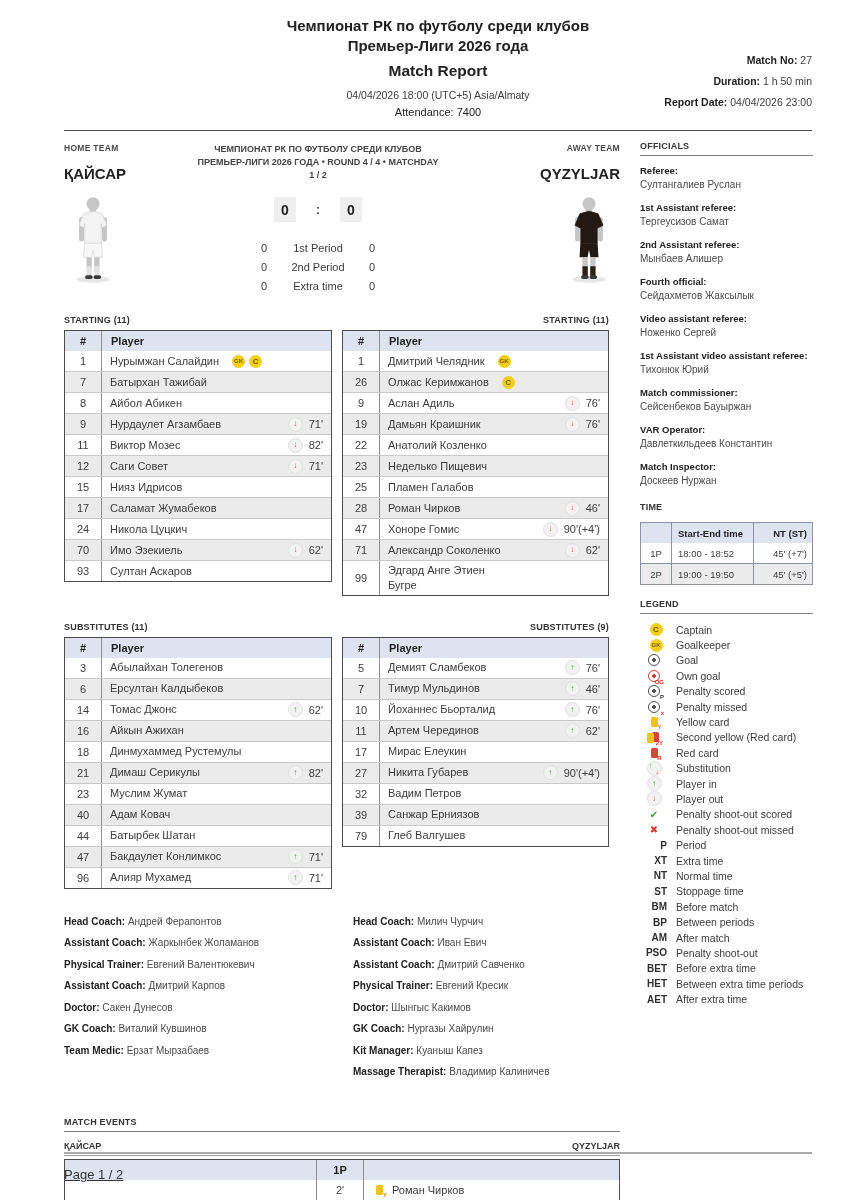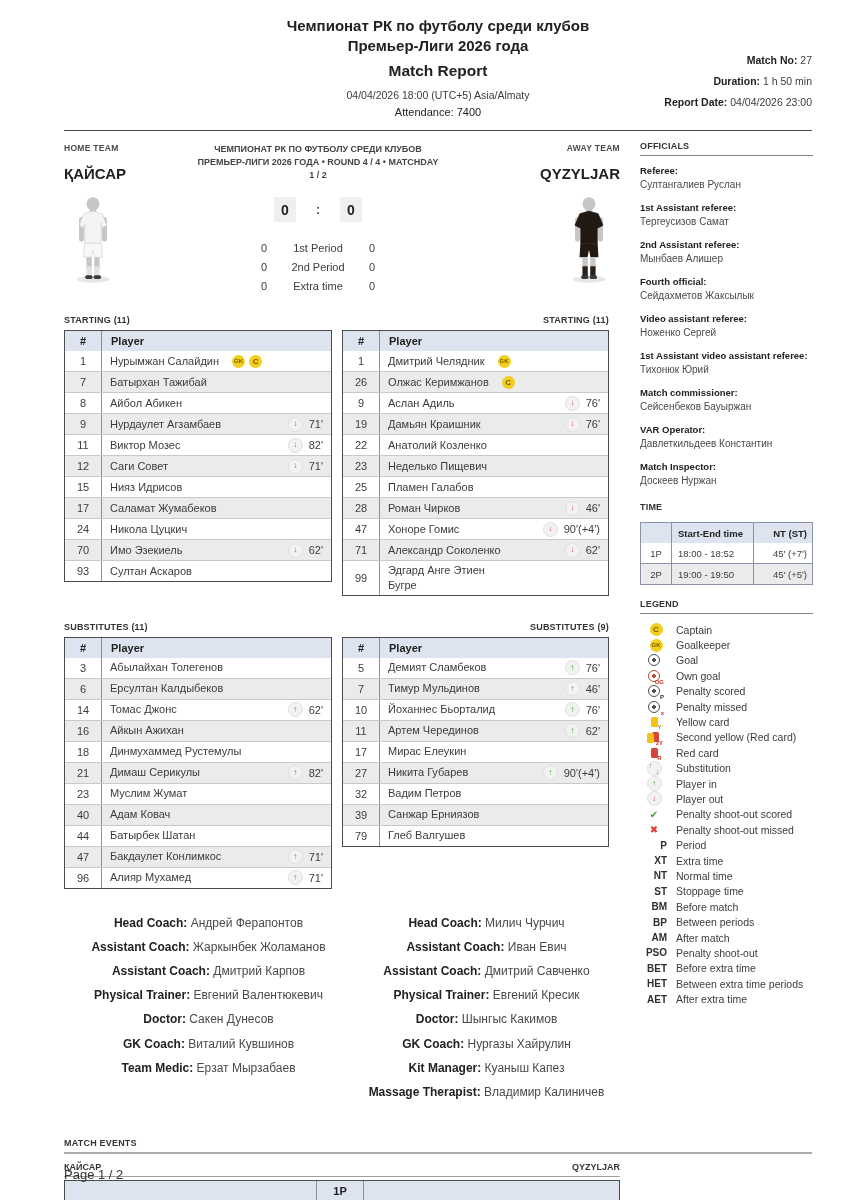--- a/index.html
+++ b/index.html
@@ -97,21 +97,21 @@
   .card-sub.sub-r{color:#c0392b;}
   .ic2y{position:relative;display:inline-block;width:14px;height:11px;}
   .ic2y .mc-r{position:absolute;left:5px;top:0;}
   .ic2y .mc-y{position:absolute;left:0;top:1px;}
   .ic2y .card-sub{right:-2px;bottom:-3px;color:#c0392b;}
   .pso-ok{color:#3da232;font-size:10px;font-weight:700;}
   .pso-no{color:#e03c31;font-size:10px;font-weight:700;}
 
   
   .staff-grid{display:grid;grid-template-columns:289px 267px;margin-top:26px;}
-  .staff-row{font-size:12px;color:#4a4a4a;margin-bottom:8px;line-height:1.35;text-align:center;}
+  .staff-row{font-size:10px;color:#4a4a4a;margin-bottom:8px;line-height:1.35;}
   .staff-role{font-weight:700;color:#222;}
 
   
   .side-section-label{font-size:9px;font-weight:700;color:#333;letter-spacing:.2px;padding-bottom:4px;}
   .side-rule{border:none;border-top:1px solid #808080;margin:0 0 8px 0;}
   .official{margin-bottom:9px;}
   .off-role{font-size:9.5px;font-weight:700;color:#222;line-height:14px;white-space:nowrap;}
   .off-name{font-size:10px;color:#4a4a4a;line-height:14px;white-space:nowrap;}
   .time-sec{margin-top:14px;}
   .time-table{border:1px solid #8a93a3;margin-top:6px;font-size:9.5px;}
@@ -134,21 +134,21 @@
             margin-top:9px;padding-bottom:4px;border-bottom:1px solid #9e9e9e;}
   .etable{border:1px solid #4c4c4c;margin-top:3px;}
   .erow{display:flex;min-height:20px;align-items:stretch;font-size:11px;color:#3c3c3c;}
   .erow.ehead{background:#dde4ef;font-weight:700;color:#222;}
   .e-home{flex:1;display:flex;align-items:center;justify-content:flex-end;padding:2px 10px;gap:7px;}
   .e-time{flex:0 0 46px;display:flex;align-items:center;justify-content:center;
           border-left:1px solid #8f8f8f;border-right:1px solid #8f8f8f;}
   .e-away{flex:1;display:flex;align-items:center;justify-content:flex-start;padding:2px 12px;gap:9px;}
 
   
-  .page-footer{position:absolute;left:64px;right:36px;top:1152px;}
+  .page-footer{position:absolute;left:64px;right:36px;top:1152px;text-decoration:underline;}
   .footer-rule{border:none;border-top:2px solid #ababab;margin:0;}
   .footer-text{font-size:13px;color:#333;margin-top:13px;}
 </style>
 </head>
 <body>
 
 <div class="page">
 
   <header class="doc-header">
     <div class="hdr-center">
@@ -737,26 +737,26 @@
         <div id="staff-home">
             <div class="staff-row">
     <span class="staff-role">Head Coach:</span>
     <span class="staff-name">Андрей Ферапонтов</span>
   </div>
             <div class="staff-row">
     <span class="staff-role">Assistant Coach:</span>
     <span class="staff-name">Жаркынбек Жоламанов</span>
   </div>
             <div class="staff-row">
+    <span class="staff-role">Physical Trainer:</span>
+    <span class="staff-name">Евгений Валентюкевич</span>
+  </div>
+            <div class="staff-row">
     <span class="staff-role">Assistant Coach:</span>
     <span class="staff-name">Дмитрий Карпов</span>
-  </div>
-            <div class="staff-row">
-    <span class="staff-role">Physical Trainer:</span>
-    <span class="staff-name">Евгений Валентюкевич</span>
   </div>
             <div class="staff-row">
     <span class="staff-role">Doctor:</span>
     <span class="staff-name">Сакен Дунесов</span>
   </div>
             <div class="staff-row">
     <span class="staff-role">GK Coach:</span>
     <span class="staff-name">Виталий Кувшинов</span>
   </div>
             <div class="staff-row">

